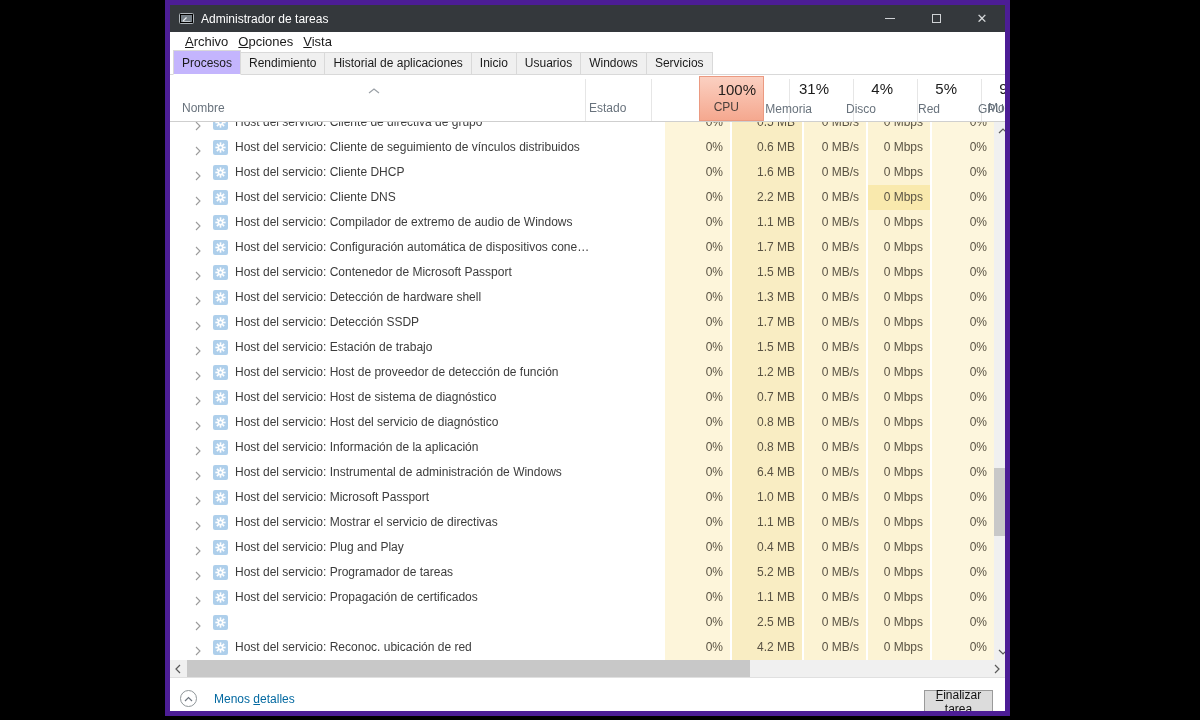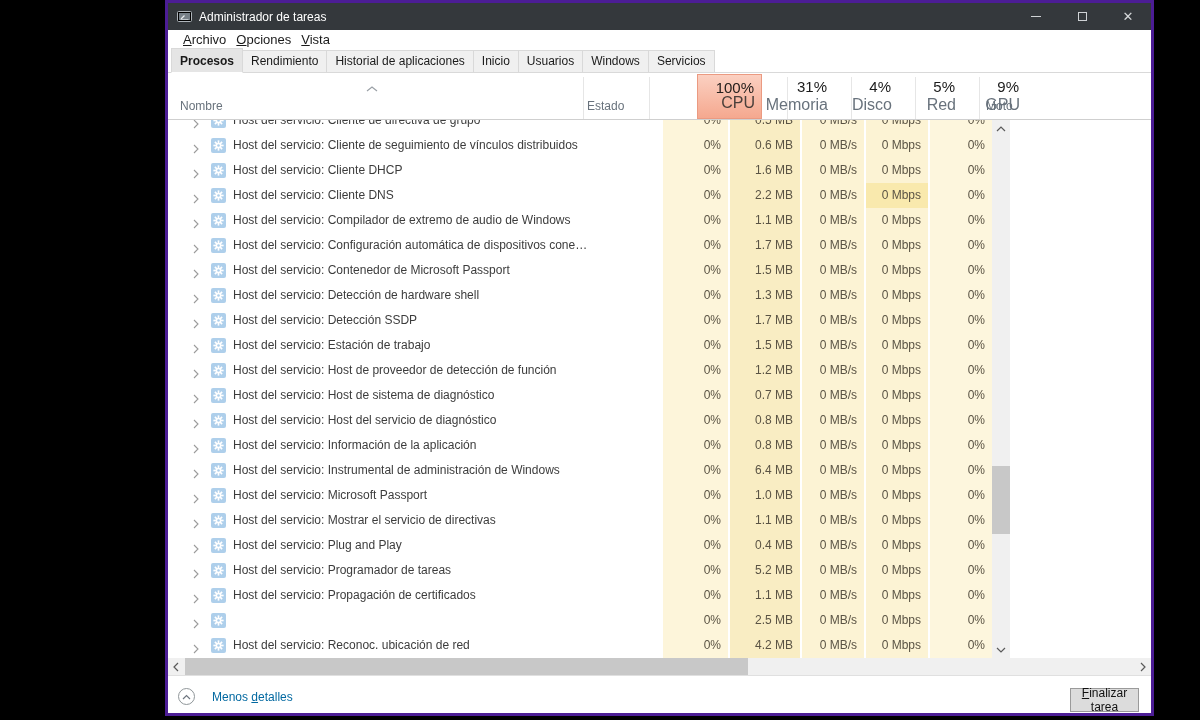--- a/index.html
+++ b/index.html
@@ -1,19 +1,19 @@
 <!DOCTYPE html>
 <html><head>
 <meta charset="utf-8">
 <style>
   html,body{margin:0;padding:0;}
   .stage{position:relative;width:1200px;height:720px;background:#000;overflow:hidden;
          font-family:"Liberation Sans", sans-serif;-webkit-font-smoothing:antialiased;}
-  .window{position:absolute;left:165px;top:0;width:989px;height:716px;background:#fff;
-          border:3px solid #4c1d95;box-sizing:border-box;overflow:hidden;}
+  .window{position:absolute;left:165px;top:0;width:845px;height:716px;background:#fff;
+          border:5px solid #4c1d95;box-sizing:border-box;overflow:hidden;}
 
   
   .titlebar{position:absolute;left:0;top:0;right:0;height:27px;background:#34383c;
             display:flex;align-items:center;}
   .app-icon{margin-left:9px;display:flex;}
   .win-title{color:#fff;font-size:12px;margin-left:7px;}
   .caption{margin-left:auto;display:flex;height:27px;}
   .cap-btn{width:46px;height:27px;display:flex;align-items:center;justify-content:center;}
   .min-glyph{width:10px;height:1px;background:#cfd2d5;}
   .max-glyph{width:9px;height:9px;border:1px solid #cfd2d5;box-sizing:border-box;}
@@ -24,32 +24,32 @@
            display:flex;align-items:center;padding-left:10px;font-size:13px;color:#1a1a1a;}
   .menu-item{padding:0 5px;cursor:default;}
   .u{text-decoration:underline;}
 
   
   .tabbar{position:absolute;left:0;top:46px;right:0;height:24px;background:#fff;}
   .tabbar .strip{position:absolute;left:0;right:0;bottom:0;border-bottom:1px solid #d9d9d9;height:0;}
   .tabs{position:absolute;left:3px;bottom:0;display:flex;align-items:flex-end;}
   .tab{font-size:12px;color:#1a1a1a;background:#f0f0f0;border:1px solid #d9d9d9;
        padding:3px 8px 4px 8px;margin-right:-1px;white-space:nowrap;position:relative;}
-  .tab.active{background:#e5e5e5;border-bottom:1px solid #fff;padding-top:5px;z-index:2;font-weight:bold;}
+  .tab.active{background:#c4b5fd;border-bottom:1px solid #fff;padding-top:5px;z-index:2;}
 
   
   .colhdr{position:absolute;left:0;top:70px;right:0;height:47px;background:#fff;
           border-bottom:1px solid #cfcfcf;box-sizing:border-box;}
   .hsep{position:absolute;top:4px;bottom:0;width:1px;background:#e6e6e6;}
   .sort-icon{position:absolute;left:198px;top:5px;}
   .nombre-lbl{position:absolute;left:12px;bottom:6px;font-size:12px;color:#68727c;}
   .estado-lbl{position:absolute;left:419px;bottom:6px;font-size:12px;color:#68727c;}
   .hcol{position:absolute;top:0;height:47px;margin-left:47px;}
   .hcol .usage{position:absolute;top:5px;right:7px;font-size:15px;color:#1b1b1b;}
-  .hcol .lbl{position:absolute;bottom:6px;right:6px;font-size:16px;color:#68727c;}
+  .hcol .lbl{position:absolute;bottom:6px;right:24px;font-size:12px;color:#68727c;}
   .hcol.cpu-block{top:1px;height:45px;background:linear-gradient(#fbd0c1,#f5a88f);
                   border:1px solid #eb9a81;box-sizing:border-box;z-index:2;}
   .hcol.cpu-block .usage{color:#26201d;top:4px;}
   .hcol.cpu-block .lbl{color:#4a3f3a;}
   .motor-lbl{position:absolute;left:818px;bottom:6px;font-size:12px;color:#68727c;
              width:27px;overflow:hidden;white-space:nowrap;}
 
   
   .body{position:absolute;left:13px;top:117px;right:0;height:538px;background:#fff;overflow:hidden;}
   .row{position:relative;height:25px;}

